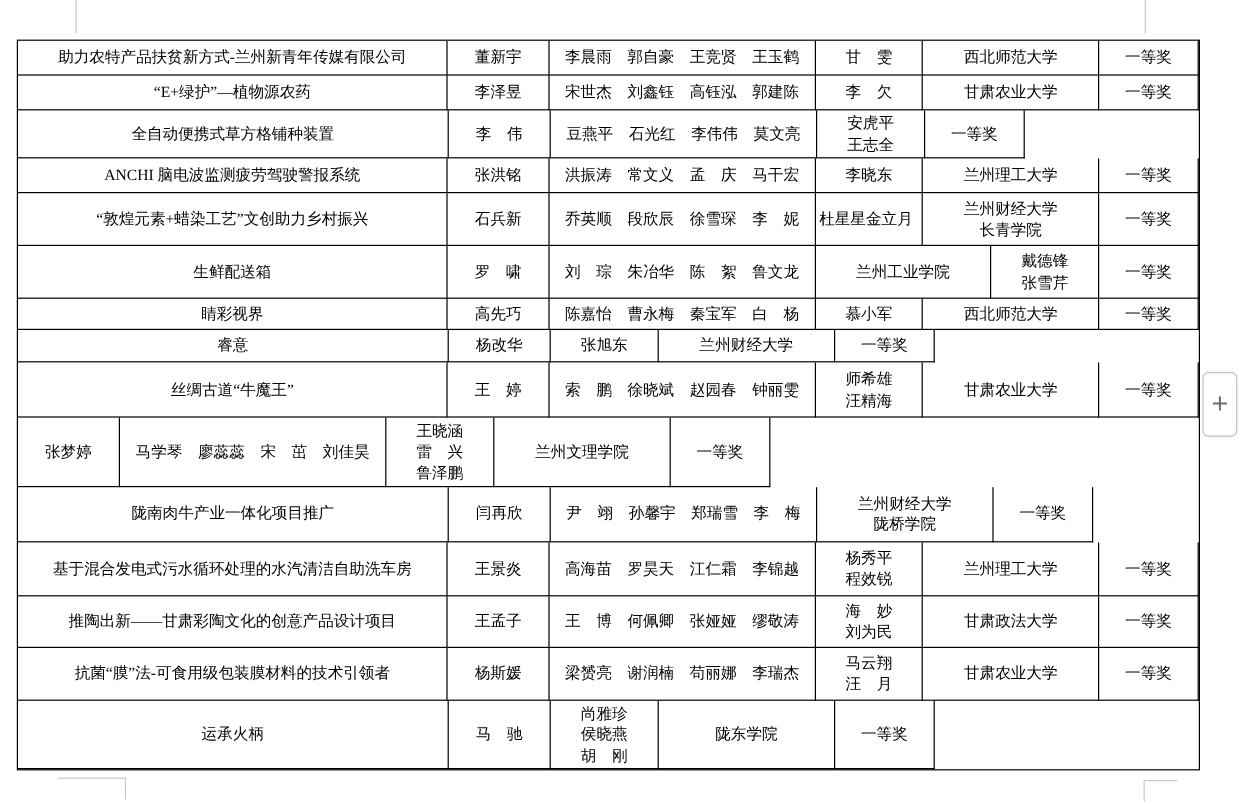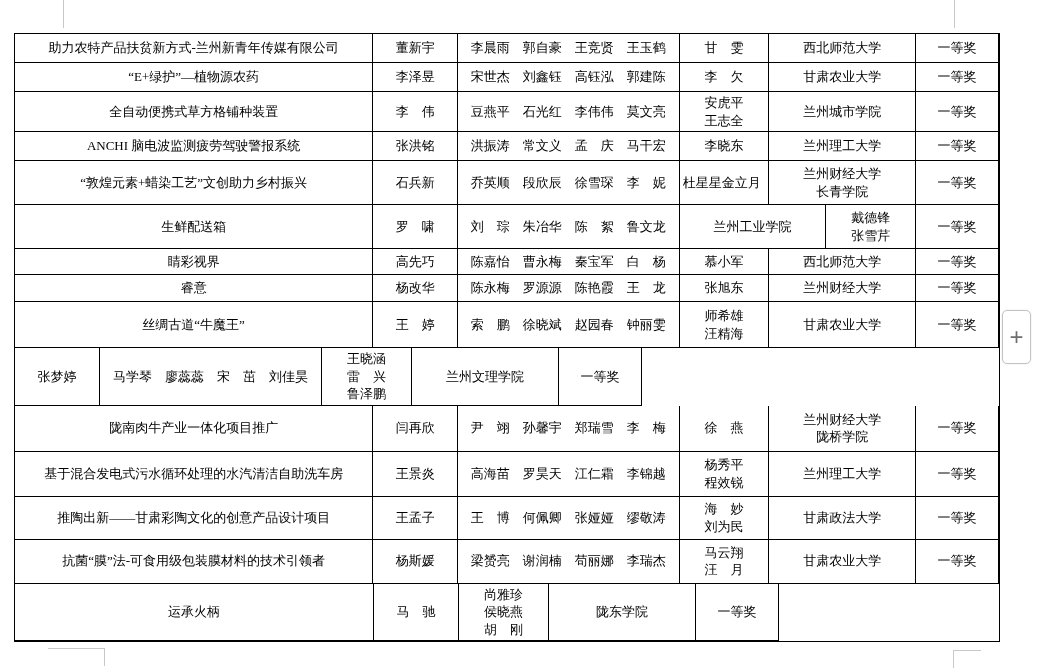--- a/index.html
+++ b/index.html
@@ -88,21 +88,20 @@
     <div class="td c-university">甘肃农业大学</div>
     <div class="td c-award">一等奖</div>
   </div>
 
   <div class="tr r3">
     <div class="td c-project">全自动便携式草方格铺种装置</div>
     <div class="td c-leader">李　伟</div>
     <div class="td c-members">豆燕平　石光红　李伟伟　莫文亮</div>
     <div class="td c-advisors">安虎平
 王志全</div>
-    <div class="td c-university">兰州城市学院</div>
     <div class="td c-award">一等奖</div>
   </div>
 
   <div class="tr r4">
     <div class="td c-project">ANCHI 脑电波监测疲劳驾驶警报系统</div>
     <div class="td c-leader">张洪铭</div>
     <div class="td c-members">洪振涛　常文义　孟　庆　马干宏</div>
     <div class="td c-advisors">李晓东</div>
     <div class="td c-university">兰州理工大学</div>
     <div class="td c-award">一等奖</div>
@@ -133,21 +132,20 @@
     <div class="td c-leader">高先巧</div>
     <div class="td c-members">陈嘉怡　曹永梅　秦宝军　白　杨</div>
     <div class="td c-advisors">慕小军</div>
     <div class="td c-university">西北师范大学</div>
     <div class="td c-award">一等奖</div>
   </div>
 
   <div class="tr r8">
     <div class="td c-project">睿意</div>
     <div class="td c-leader">杨改华</div>
-    <div class="td c-members">陈永梅　罗源源　陈艳霞　王　龙</div>
     <div class="td c-advisors">张旭东</div>
     <div class="td c-university">兰州财经大学</div>
     <div class="td c-award">一等奖</div>
   </div>
 
   <div class="tr r9">
     <div class="td c-project">丝绸古道“牛魔王”</div>
     <div class="td c-leader">王　婷</div>
     <div class="td c-members">索　鹏　徐晓斌　赵园春　钟丽雯</div>
     <div class="td c-advisors">师希雄
@@ -163,21 +161,20 @@
 雷　兴
 鲁泽鹏</div>
     <div class="td c-university">兰州文理学院</div>
     <div class="td c-award">一等奖</div>
   </div>
 
   <div class="tr r11">
     <div class="td c-project">陇南肉牛产业一体化项目推广</div>
     <div class="td c-leader">闫再欣</div>
     <div class="td c-members">尹　翊　孙馨宇　郑瑞雪　李　梅</div>
-    <div class="td c-advisors">徐　燕</div>
     <div class="td c-university">兰州财经大学
 陇桥学院</div>
     <div class="td c-award">一等奖</div>
   </div>
 
   <div class="tr r12">
     <div class="td c-project">基于混合发电式污水循环处理的水汽清洁自助洗车房</div>
     <div class="td c-leader">王景炎</div>
     <div class="td c-members">高海苗　罗昊天　江仁霜　李锦越</div>
     <div class="td c-advisors">杨秀平

